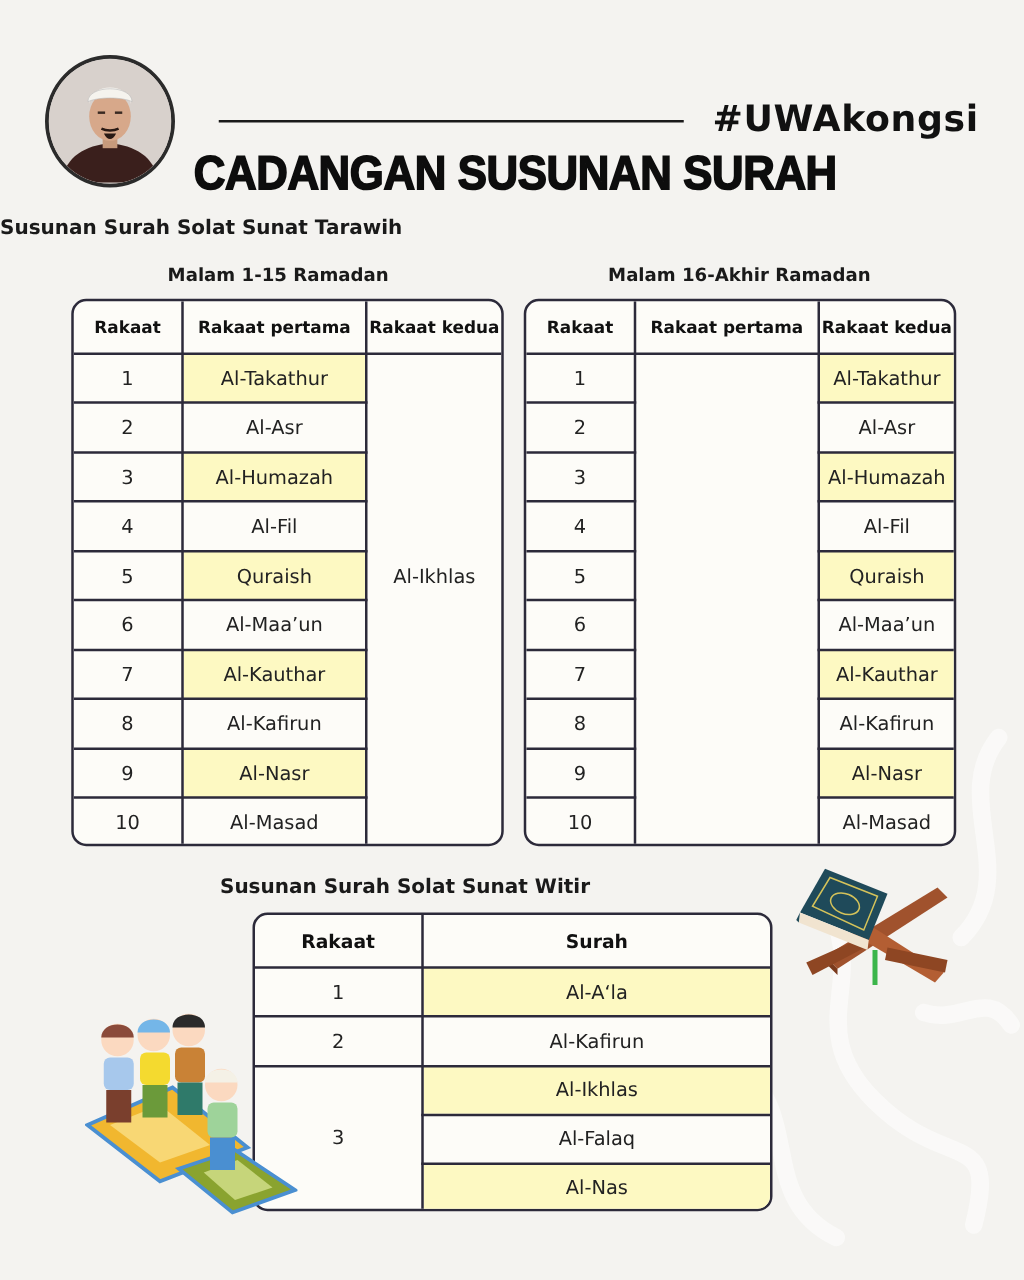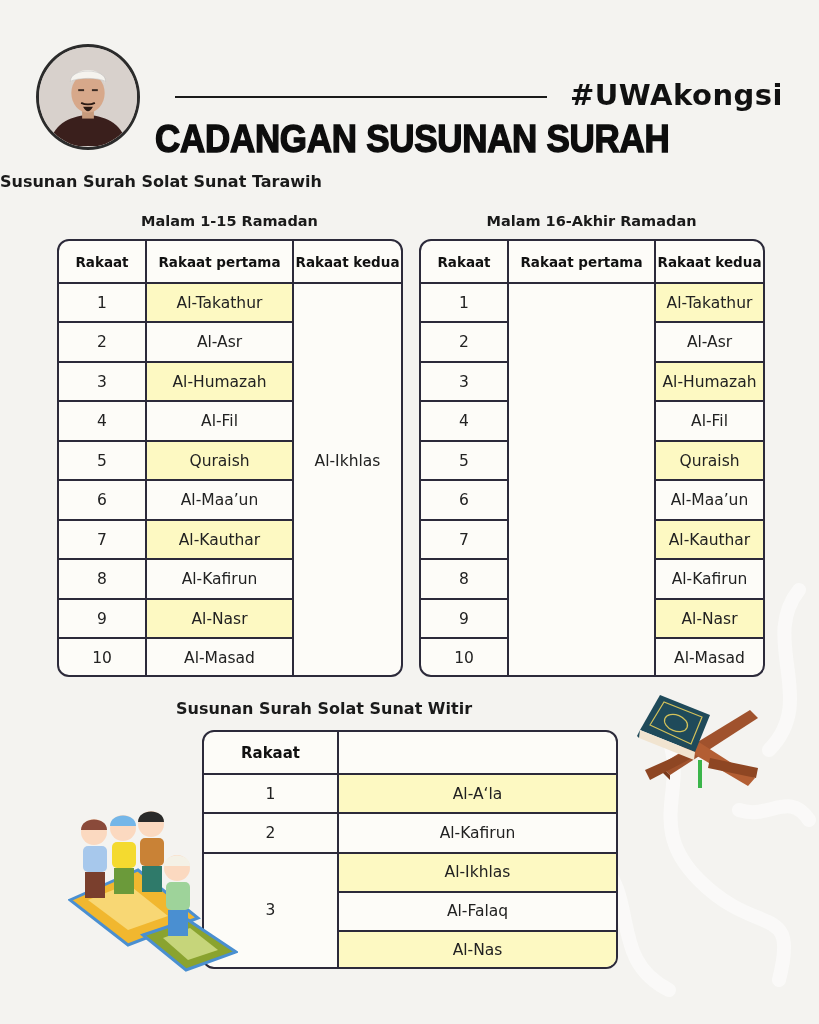--- a/index.html
+++ b/index.html
@@ -85,21 +85,21 @@
     <path d="M43 56 C 47 58, 53 58, 57 56" stroke="#2a1a14" stroke-width="2" fill="none"></path>
     <path d="M45 60 C 48 66, 52 66, 55 60" fill="#2a1a14"></path>
   </svg>
 </div>
 
 <div class="abs header-rule"></div>
 <div class="abs hashtag">#UWAkongsi</div>
 <div class="abs title">CADANGAN SUSUNAN SURAH</div>
 <div class="abs subtitle">Susunan Surah Solat Sunat Tarawih</div>
 
-<div class="abs section-label" style="left:57px;width:345px;top:213px;">Malam 1-15 Ramadan</div>
+<div class="abs section-label" style="left:50px;width:345px;top:213px;">Malam 1-15 Ramadan</div>
 <div class="abs section-label" style="left:419px;width:345px;top:213px;">Malam 16-Akhir Ramadan</div>
 
 <div class="tbl" style="left:57px;top:239px;width:346px;height:438px;">
 
   <div class="cell hcell" style="left:0;top:0;width:86px;height:42px;">Rakaat</div>
   <div class="cell hcell" style="left:88px;top:0;width:145px;height:42px;">Rakaat pertama</div>
   <div class="cell hcell" style="left:235px;top:0;width:107px;height:42px;">Rakaat kedua</div>
 
   <div class="cell" style="left:0;top:42px;width:86px;height:39px;">1</div>
   <div class="cell hl" style="left:88px;top:42px;width:145px;height:39px;">Al-Takathur</div>
@@ -185,20 +185,21 @@
   <div class="hline" style="left:0;top:357px;width:88px;"></div>
   <div class="hline" style="left:233px;top:357px;width:113px;"></div>
   <div class="hline" style="left:0;top:396px;width:88px;"></div>
   <div class="hline" style="left:233px;top:396px;width:113px;"></div>
 </div>
 
 <div class="abs witir-title">Susunan Surah Solat Sunat Witir</div>
 
 <div class="tbl" style="left:202px;top:730px;width:416px;height:239px;">
   <div class="cell hcell" style="left:0;top:0;width:133px;height:42px;font-size:15px;">Rakaat</div>
+  <div class="cell hcell" style="left:135px;top:0;width:277px;height:42px;font-size:15px;">Surah</div>
 
   <div class="cell" style="left:0;top:42px;width:133px;height:39px;">1</div>
   <div class="cell hl" style="left:135px;top:42px;width:277px;height:39px;">Al-A‘la</div>
   <div class="cell" style="left:0;top:81px;width:133px;height:39px;">2</div>
   <div class="cell" style="left:135px;top:81px;width:277px;height:39px;">Al-Kafirun</div>
   <div class="cell" style="left:0;top:121px;width:133px;height:114px;">3</div>
   <div class="cell hl" style="left:135px;top:121px;width:277px;height:38px;">Al-Ikhlas</div>
   <div class="cell" style="left:135px;top:160px;width:277px;height:38px;">Al-Falaq</div>
   <div class="cell hl" style="left:135px;top:199px;width:277px;height:37px;">Al-Nas</div>
 

